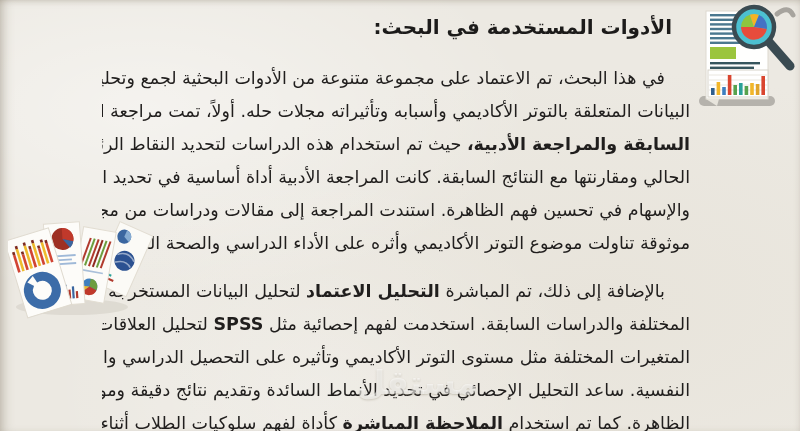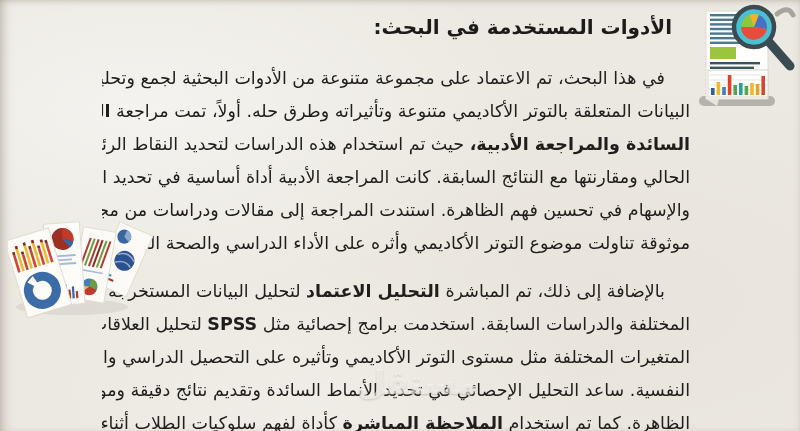--- a/index.html
+++ b/index.html
@@ -187,29 +187,29 @@
         </g>
       </g>
     </svg>
   </div>
 
   <div class="title">الأدوات المستخدمة في البحث:</div>
 
   <div class="body-text">
       <div class="para">
         <div class="line indent"><span>في هذا البحث، تم الاعتماد على مجموعة متنوعة من الأدوات البحثية لجمع وتحليل</span></div>
-        <div class="line"><span>البيانات المتعلقة بالتوتر الأكاديمي متنوعة وتأثيراته وطرق حله. أولاً، تمت مراجعة </span><span class="bold">الدراسات</span></div>
-        <div class="line"><span class="bold">السائدة والمراجعة الأدبية،</span><span> حيث تم استخدام هذه الدراسات لتحديد النقاط الرئيسية في البحث</span></div>
+        <div class="line"><span>البيانات المتعلقة بالتوتر الأكاديمي وأسبابه وتأثيراته مجلات حله. أولاً، تمت مراجعة </span><span class="bold">الدراسات</span></div>
+        <div class="line"><span class="bold">السابقة والمراجعة الأدبية،</span><span> حيث تم استخدام هذه الدراسات لتحديد النقاط الرئيسية في البحث</span></div>
         <div class="line"><span>الحالي ومقارنتها مع النتائج السابقة. كانت المراجعة الأدبية أداة أساسية في تحديد الفجوات البحثية</span></div>
         <div class="line"><span>والإسهام في تحسين فهم الظاهرة. استندت المراجعة إلى مقالات ودراسات من مجلات علمية</span></div>
         <div class="line end"><span>موثوقة تناولت موضوع التوتر الأكاديمي وأثره على الأداء الدراسي والصحة النفسية.</span></div>
       </div>
       <div class="para">
         <div class="line indent"><span>بالإضافة إلى ذلك، تم المباشرة </span><span class="bold">التحليل الاعتماد</span><span> لتحليل البيانات المستخرجة من المصادر</span></div>
-        <div class="line"><span>المختلفة والدراسات السابقة. استخدمت برامج إحصائية مثل </span><span class="bold">SPSS</span><span> لتحليل العلاقات بين</span></div>
+        <div class="line"><span>المختلفة والدراسات السابقة. استخدمت لفهم إحصائية مثل </span><span class="bold">SPSS</span><span> لتحليل العلاقات بين</span></div>
         <div class="line"><span>المتغيرات المختلفة مثل مستوى التوتر الأكاديمي وتأثيره على التحصيل الدراسي والصحة</span></div>
         <div class="line"><span>النفسية. ساعد التحليل الإحصائي في تحديد الأنماط السائدة وتقديم نتائج دقيقة وموثوقة حول</span></div>
         <div class="line"><span>الظاهرة. كما تم استخدام </span><span class="bold">الملاحظة المباشرة</span><span> كأداة لفهم سلوكيات الطلاب أثناء التعامل مع</span></div>
       </div>
     </div>
 
   <div class="watermark">
     <div class="wm-name">مستقل</div>
   </div>
 

